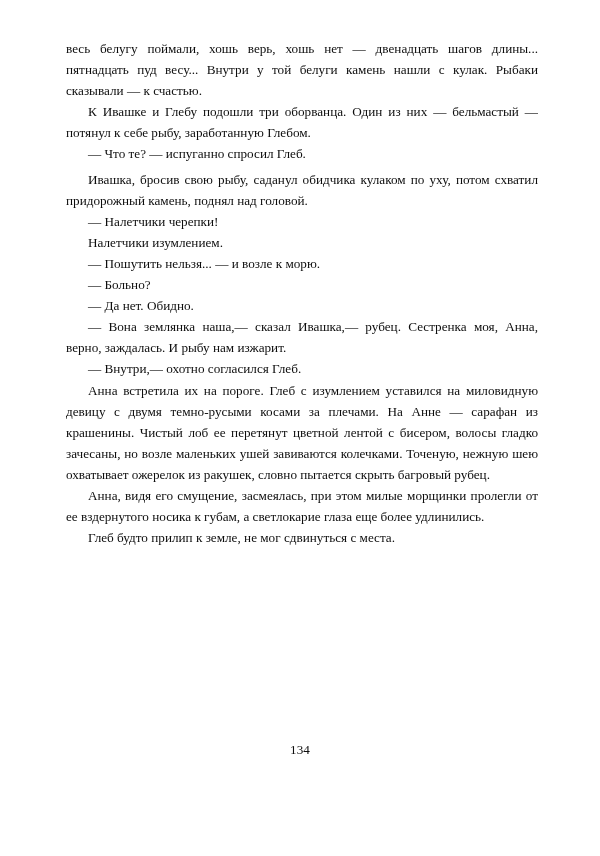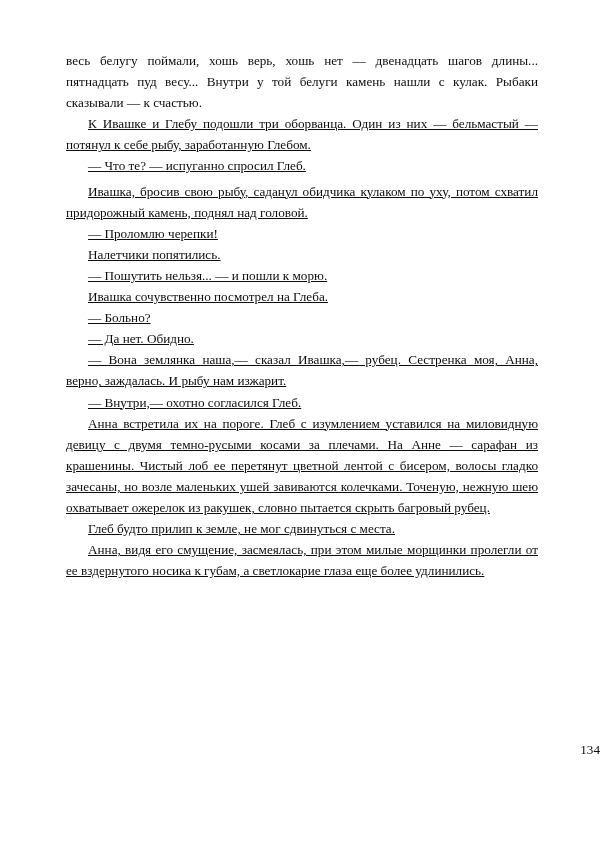--- a/index.html
+++ b/index.html
@@ -30,59 +30,56 @@
     -webkit-hyphens: manual;
     hyphens: manual;
     color: #0d0d0d;
   }
   .text-block p {
     margin: 0;
     text-indent: 0;
   }
   .text-block p.indent {
     text-indent: 22px;
-    text-decoration: underline;
   }
   .text-block p.first {
     text-indent: 0;
-    margin-top: 12px;
   }
   .gap-sm {
     height: 4px;
   }
   .page-number {
     position: absolute;
     left: 0;
     right: 0;
     top: 742px;
-    text-align: right;
+    text-align: center;
     font-size: 13.2px;
     font-family: "Liberation Serif", serif;
     color: #0d0d0d;
   }
 </style>
 </head>
 <body>
 
 <div class="page">
 
   <div class="text-block">
     <p class="first">весь белугу поймали, хошь верь, хошь нет — двенадцать шагов длины... пятнадцать пуд весу... Внутри у той белуги камень нашли с кулак. Рыбаки сказывали — к счастью.</p>
     <p class="indent">К Ивашке и Глебу подошли три оборванца. Один из них — бельмастый — потянул к себе рыбу, заработанную Глебом.</p>
     <p class="indent">— Что те? — испуганно спросил Глеб.</p>
     <div class="gap-sm"></div>
     <p class="indent">Ивашка, бросив свою рыбу, саданул обидчика кулаком по уху, потом схватил придорожный камень, поднял над головой.</p>
-    <p class="indent">— Проломлю черепки!</p>
-    <p class="indent">Налетчики попятились.</p>
-    <p class="indent">— Пошутить нельзя... — и пошли к морю.</p>
-    <p class="indent">Ивашка сочувственно посмотрел на Глеба.</p>
+    <p class="indent">— Налетчики черепки!</p>
+    <p class="indent">Налетчики изумлением.</p>
+    <p class="indent">— Пошутить нельзя... — и возле к морю.</p>
     <p class="indent">— Больно?</p>
     <p class="indent">— Да нет. Обидно.</p>
     <p class="indent">— Вона землянка наша,— сказал Ивашка,— рубец. Сестренка моя, Анна, верно, заждалась. И рыбу нам изжарит.</p>
     <p class="indent">— Внутри,— охотно согласился Глеб.</p>
     <p class="indent">Анна встретила их на пороге. Глеб с изумлением уставился на миловидную девицу с двумя темно-русыми косами за плечами. На Анне — сарафан из крашенины. Чистый лоб ее перетянут цветной лентой с бисером, волосы гладко зачесаны, но возле маленьких ушей завиваются колечками. Точеную, нежную шею охватывает ожерелок из ракушек, словно пытается скрыть багровый рубец.</p>
+    <p class="indent">Анна, видя его смущение, засмеялась, при этом милые морщинки пролегли от ее вздернутого носика к губам, а светлокарие глаза еще более удлинились.</p>
     <p class="indent">Глеб будто прилип к земле, не мог сдвинуться с места.</p>
-    <p class="indent">Анна, видя его смущение, засмеялась, при этом милые морщинки пролегли от ее вздернутого носика к губам, а светлокарие глаза еще более удлинились.</p>
   </div>
 
   <div class="page-number">134</div>
 
 </div>
 
 </body></html>

